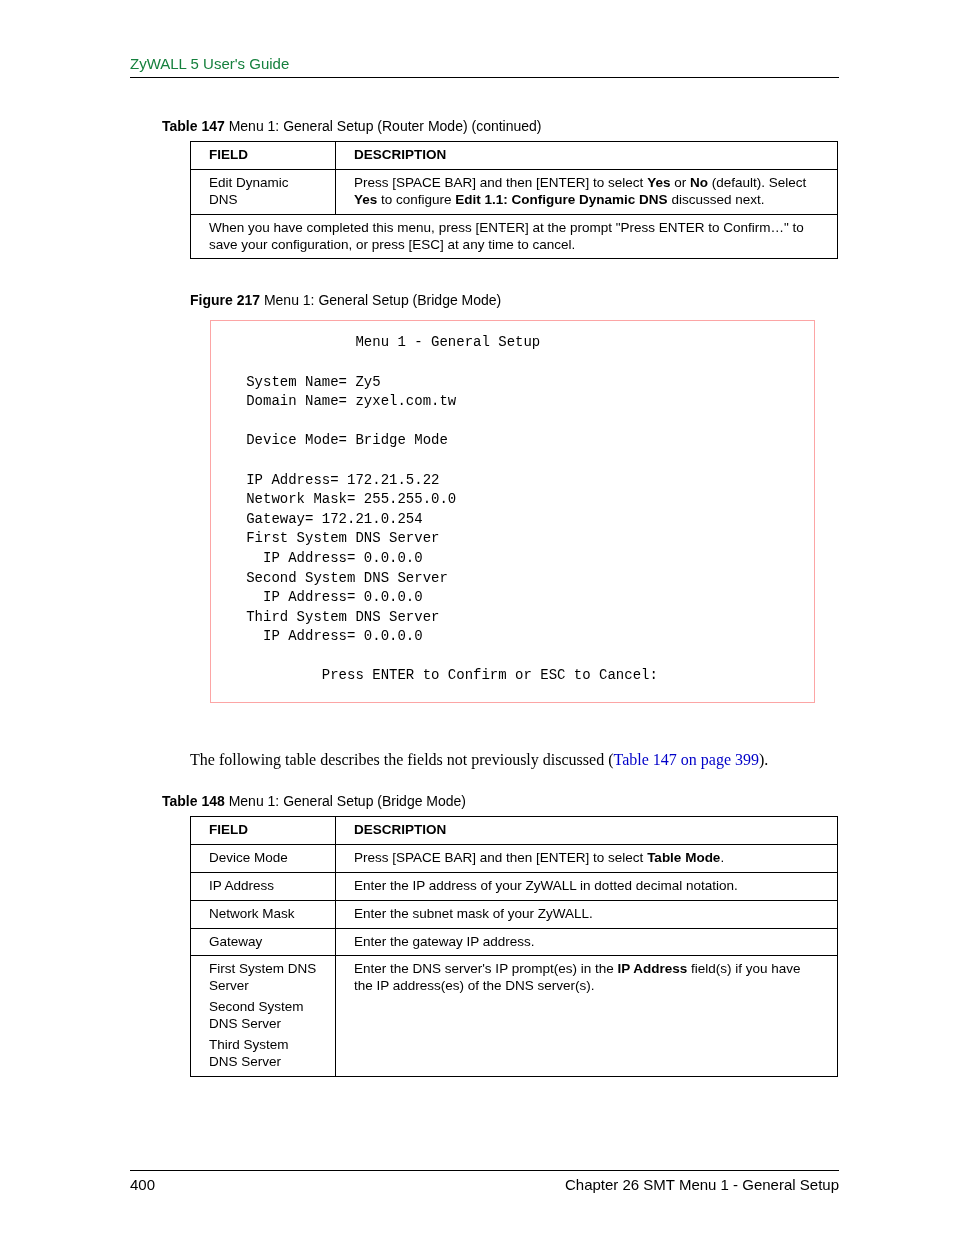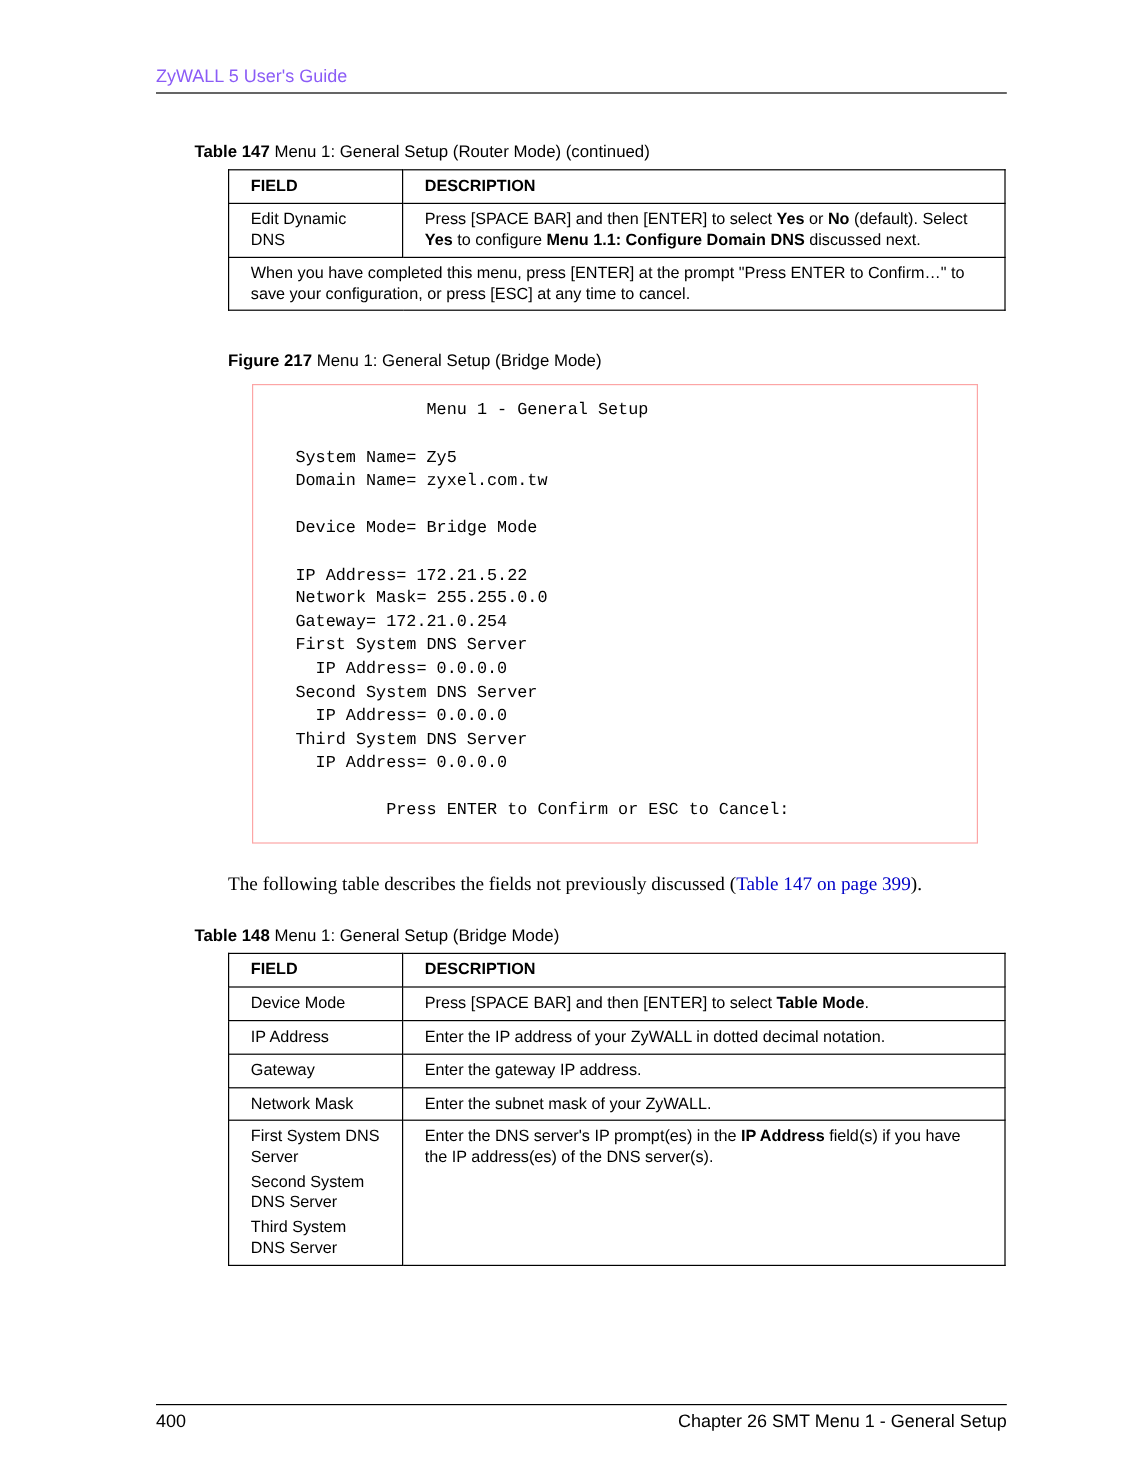--- a/index.html
+++ b/index.html
@@ -11,21 +11,21 @@
     }
     .page {
       width: 954px;
       height: 1235px;
       box-sizing: border-box;
       padding: 55px 115px 40px 130px;
       position: relative;
     }
     .header-line {
       font-size: 15px;
-      color: #8b5cf6;
+      color: #15803d;
       border-bottom: 1.5px solid #000;
       padding-bottom: 5px;
       margin-bottom: 40px;
     }
     .table-caption {
       font-size: 14px;
       margin-left: 32px;
       margin-bottom: 7px;
     }
     .table-caption b { font-weight: bold; }
@@ -60,21 +60,21 @@
       font-family: "Courier New", Courier, monospace;
       font-size: 14px;
       white-space: pre;
       line-height: 1.4;
       box-sizing: border-box;
     }
     .para {
       margin-left: 60px;
       font-family: "Times New Roman", Times, serif;
       font-size: 16px;
-      margin-top: 26px;
+      margin-top: 48px;
       margin-bottom: 24px;
     }
     .xref { color: #0000c8; }
     .footer {
       position: absolute;
       bottom: 42px;
       left: 130px;
       right: 115px;
       border-top: 1.5px solid #000;
       padding-top: 5px;
@@ -94,21 +94,21 @@
   </div>
   <table class="dtable">
     <tbody>
         <tr>
       <th class="fcol">FIELD</th>
       <th>DESCRIPTION</th>
     </tr>
     <tr>
       <td class="fcol">Edit Dynamic DNS</td>
       <td>
-        <span>Press [SPACE BAR] and then [ENTER] to select </span><b>Yes</b><span> or </span><b>No</b><span> (default). Select </span><b>Yes</b><span> to configure </span><b>Menu 1.1: Configure Domain DNS</b><span> discussed next.</span>
+        <span>Press [SPACE BAR] and then [ENTER] to select </span><b>Yes</b><span> or </span><b>No</b><span> (default). Select </span><b>Yes</b><span> to configure </span><b>Edit 1.1: Configure Dynamic DNS</b><span> discussed next.</span>
       </td>
     </tr>
     <tr>
       <td colspan="2">When you have completed this menu, press [ENTER] at the prompt "Press ENTER to Confirm…" to save your configuration, or press [ESC] at any time to cancel.</td>
     </tr>
   </tbody>
     </table>
 
   <div class="figure-caption">
     <b>Figure 217</b><span>   Menu 1: General Setup (Bridge Mode)</span>
@@ -150,26 +150,26 @@
       <td class="fcol">Device Mode</td>
       <td>
         <span>Press [SPACE BAR] and then [ENTER] to select </span><b>Table Mode</b><span>.</span>
       </td>
     </tr>
     <tr>
       <td class="fcol">IP Address</td>
       <td>Enter the IP address of your ZyWALL in dotted decimal notation.</td>
     </tr>
     <tr>
+      <td class="fcol">Network Mask</td>
+      <td>Enter the subnet mask of your ZyWALL.</td>
+    </tr>
+    <tr>
       <td class="fcol">Gateway</td>
       <td>Enter the gateway IP address.</td>
-    </tr>
-    <tr>
-      <td class="fcol">Network Mask</td>
-      <td>Enter the subnet mask of your ZyWALL.</td>
     </tr>
     <tr>
       <td class="fcol">
         <div>First System DNS Server</div>
         <div style="margin-top:4px">Second System DNS Server</div>
         <div style="margin-top:4px">Third System DNS Server</div>
       </td>
       <td>
         <span>Enter the DNS server's IP prompt(es) in the </span><b>IP Address</b><span> field(s) if  you have the IP address(es) of the DNS server(s).</span>
       </td>

